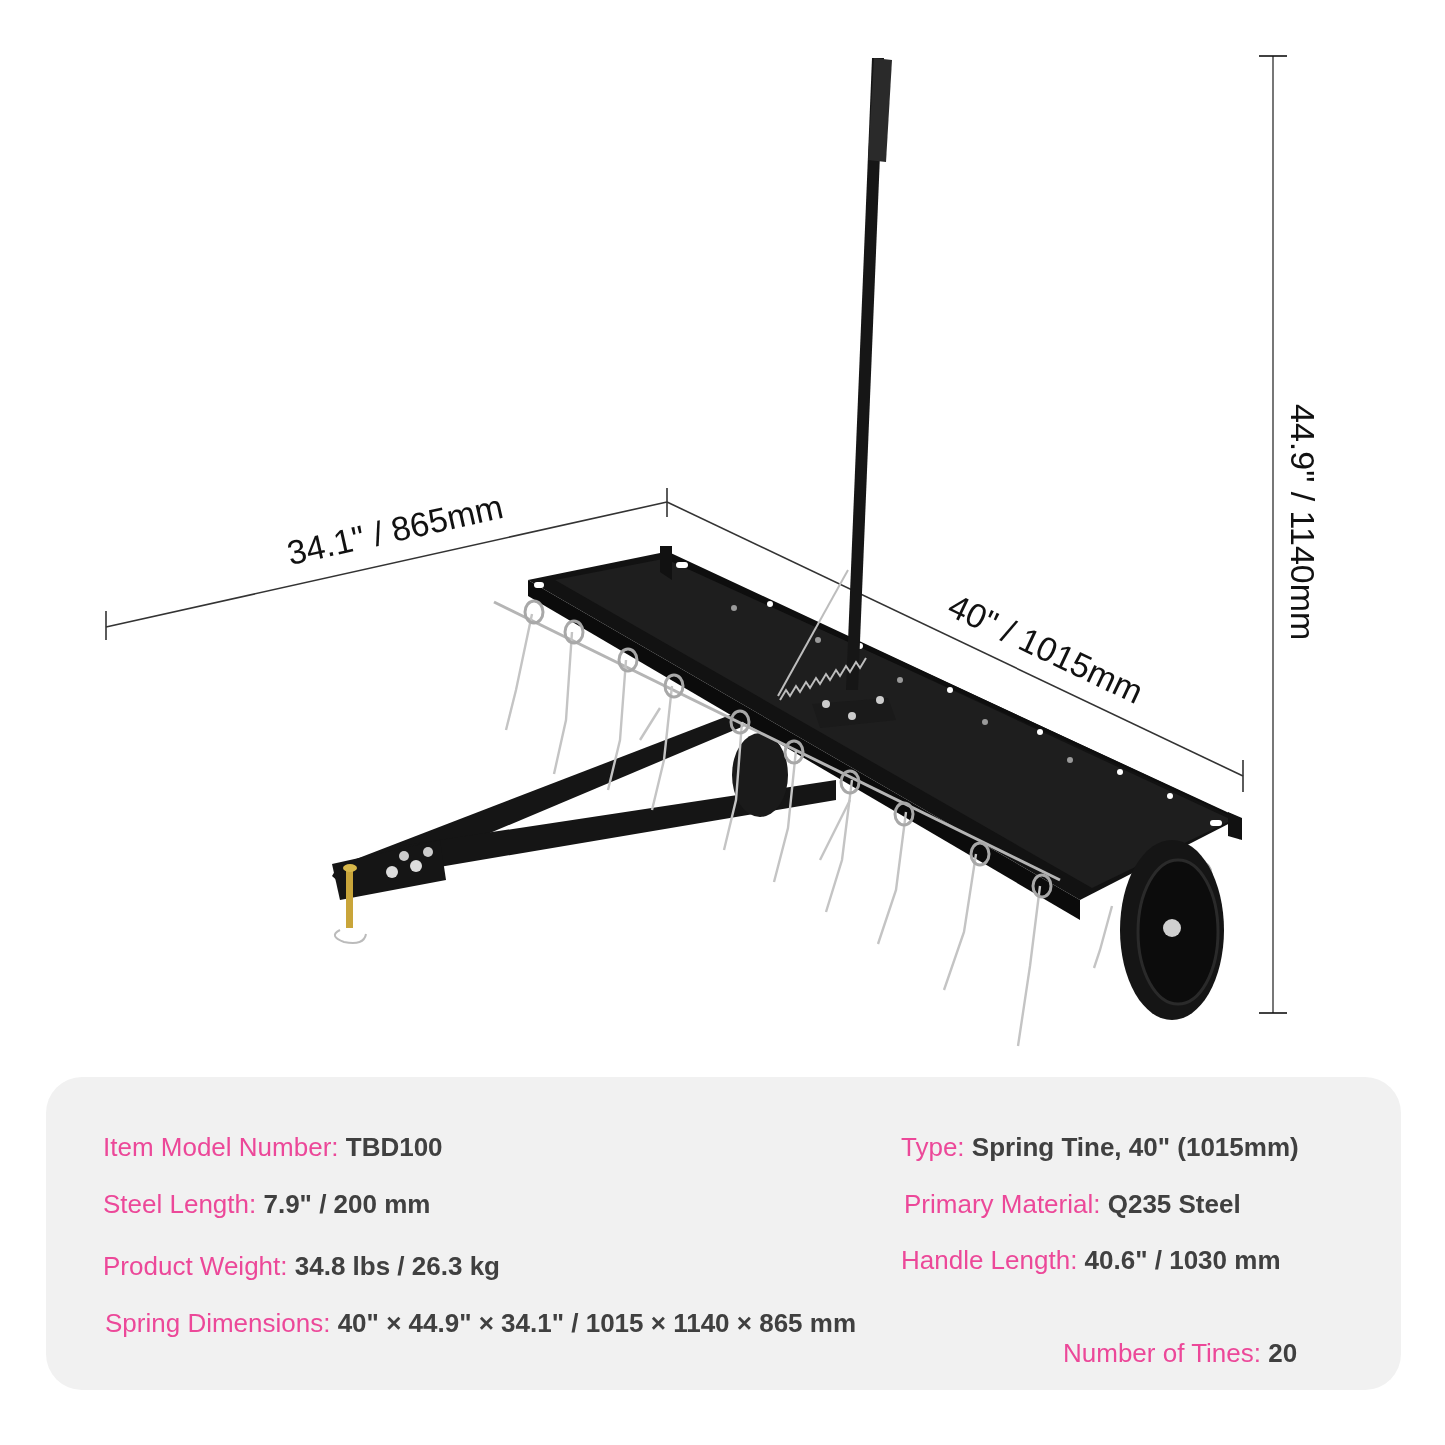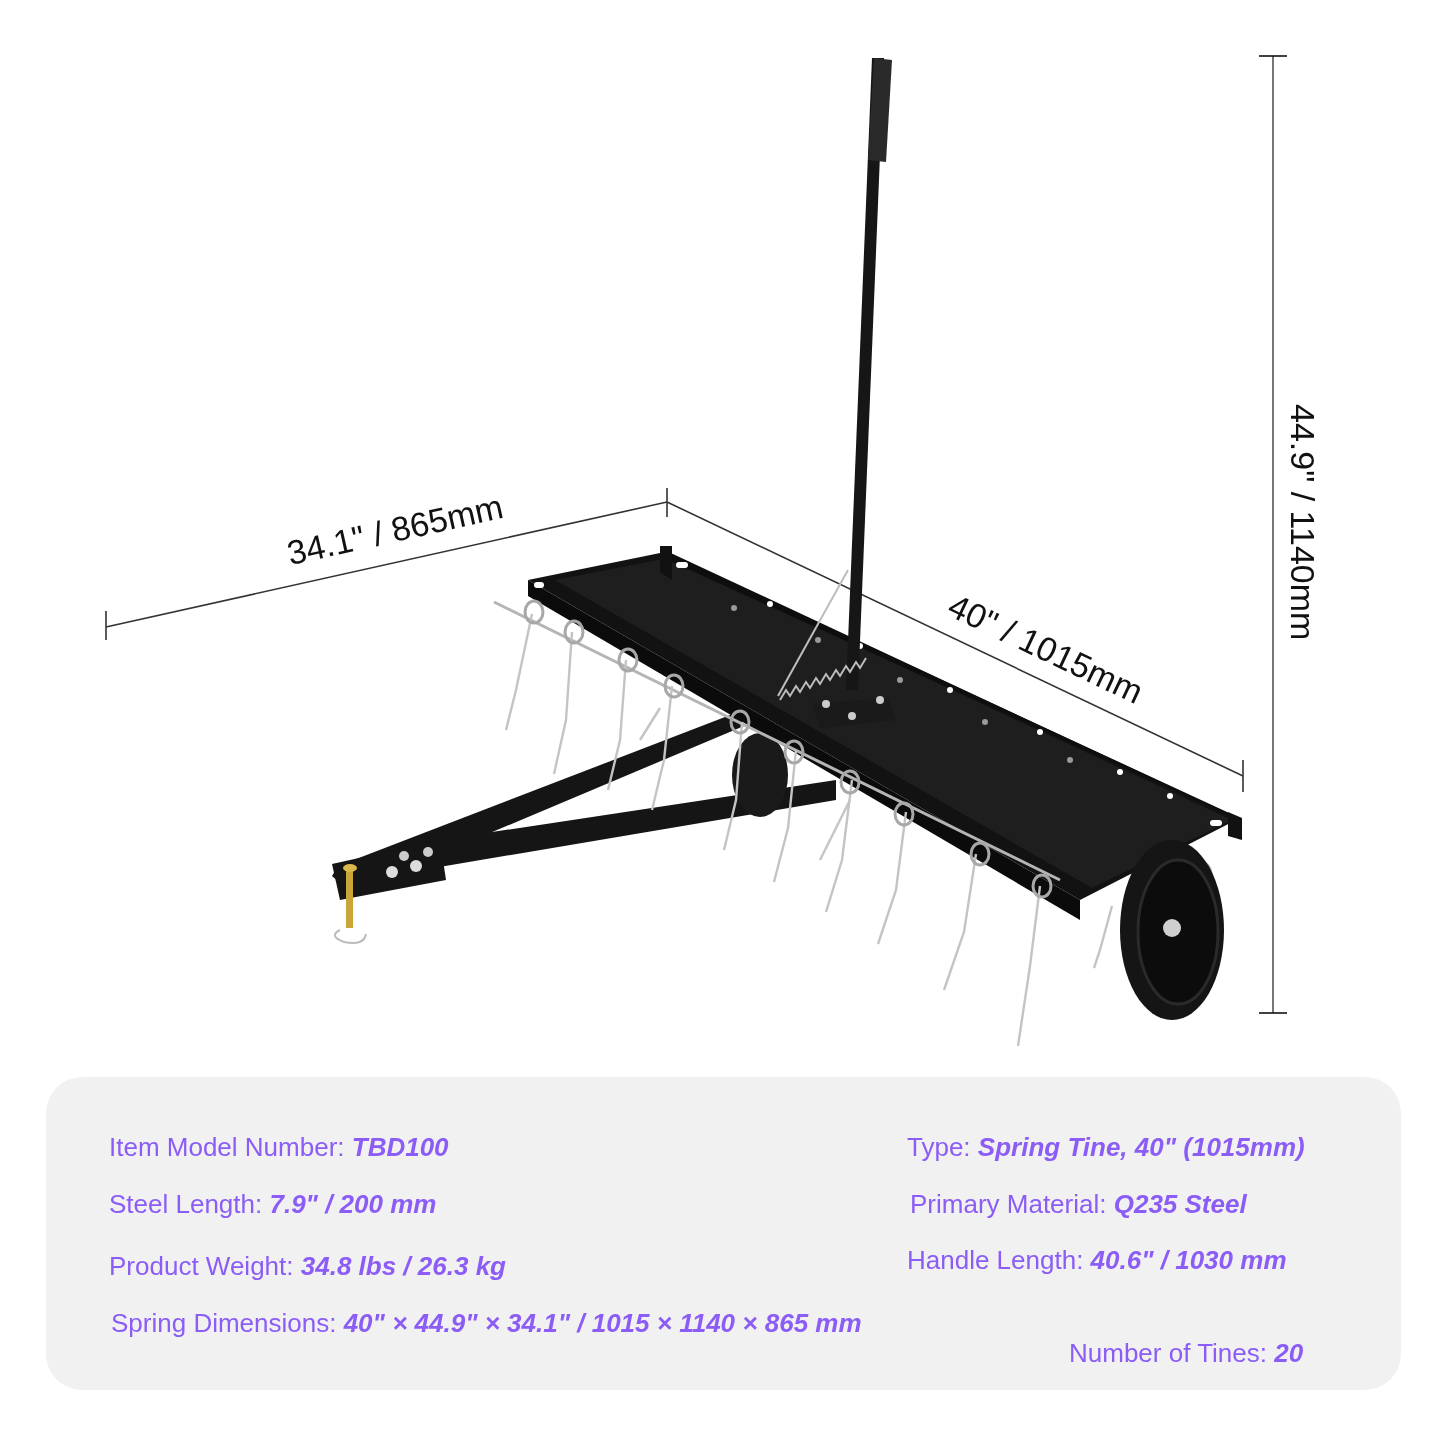--- a/index.html
+++ b/index.html
@@ -2,22 +2,22 @@
 <html><head>
 <meta charset="utf-8">
 <style>
   html, body { margin: 0; padding: 0; background: #ffffff; }
   body { width: 1445px; height: 1445px; position: relative; overflow: hidden; font-family: "Liberation Sans", sans-serif; }
   .stage { position: absolute; left: 0; top: 0; width: 1445px; height: 1060px; }
   .stage svg { position: absolute; left: 0; top: 0; }
   .dim-label { position: absolute; font-family: "Liberation Sans", sans-serif; font-size: 34px; color: #111; white-space: nowrap; transform-origin: 0 0; line-height: 1; }
   .spec-card { position: absolute; left: 46px; top: 1077px; width: 1355px; height: 313px; background: #f1f1f1; border-radius: 36px; }
   .spec { position: absolute; font-size: 26px; white-space: nowrap; line-height: 1; }
-  .spec .k { color: #8b5cf6; margin-left: 6px; }
-  .spec .v { color: #8b5cf6; font-weight: bold; font-style: italic; }
+  .spec .k { color: #ec4899; }
+  .spec .v { color: #404040; font-weight: bold; }
 </style>
 </head>
 <body>
 
 <div class="stage">
   <svg width="1445" height="1060" viewBox="0 0 1445 1060">
 
     <g stroke="#333" stroke-width="1.6" fill="none">
       <line x1="106" y1="627" x2="667" y2="502"></line>
       <line x1="106" y1="611" x2="106" y2="640"></line>

